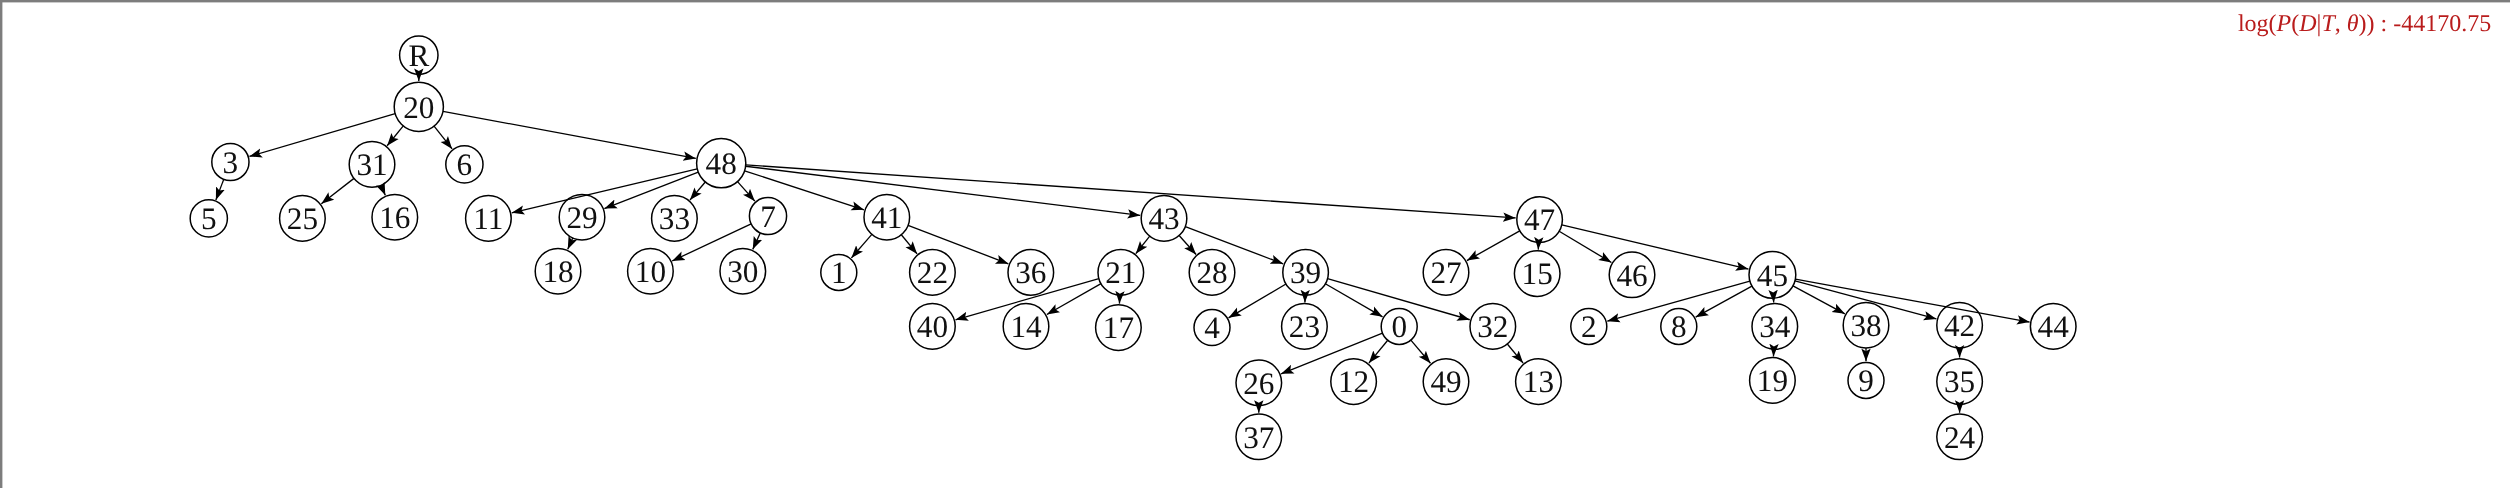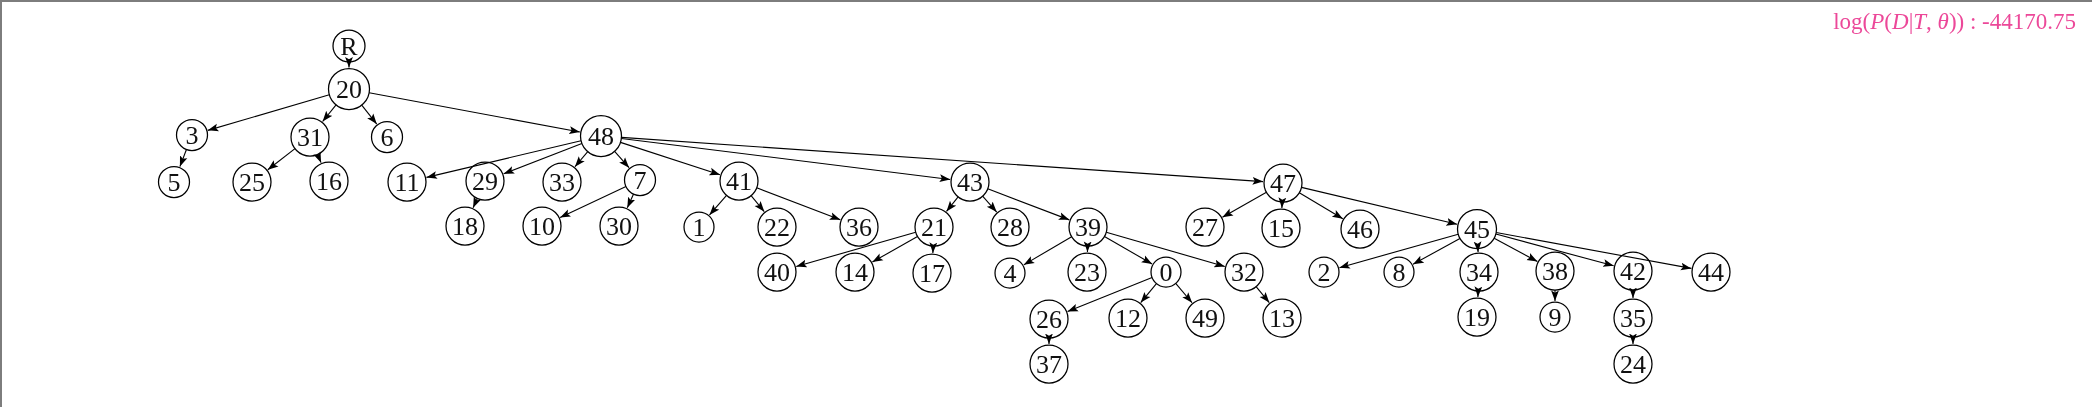--- a/index.html
+++ b/index.html
@@ -21,22 +21,22 @@
   #tree-svg {
     position: absolute;
     left: 0;
     top: 0;
     display: block;
   }
   #annotation {
     position: absolute;
     top: 7px;
     right: 16px;
-    font-size: 23px;
-    color: #ec4899;
+    font-size: 20px;
+    color: #b91c1c;
     white-space: nowrap;
     font-family: "Liberation Serif", "DejaVu Serif", serif;
   }
   #annotation .it {
     font-style: italic;
   }
   .node-circle {
     fill: #ffffff;
     stroke: #000000;
     stroke-width: 1.25;

